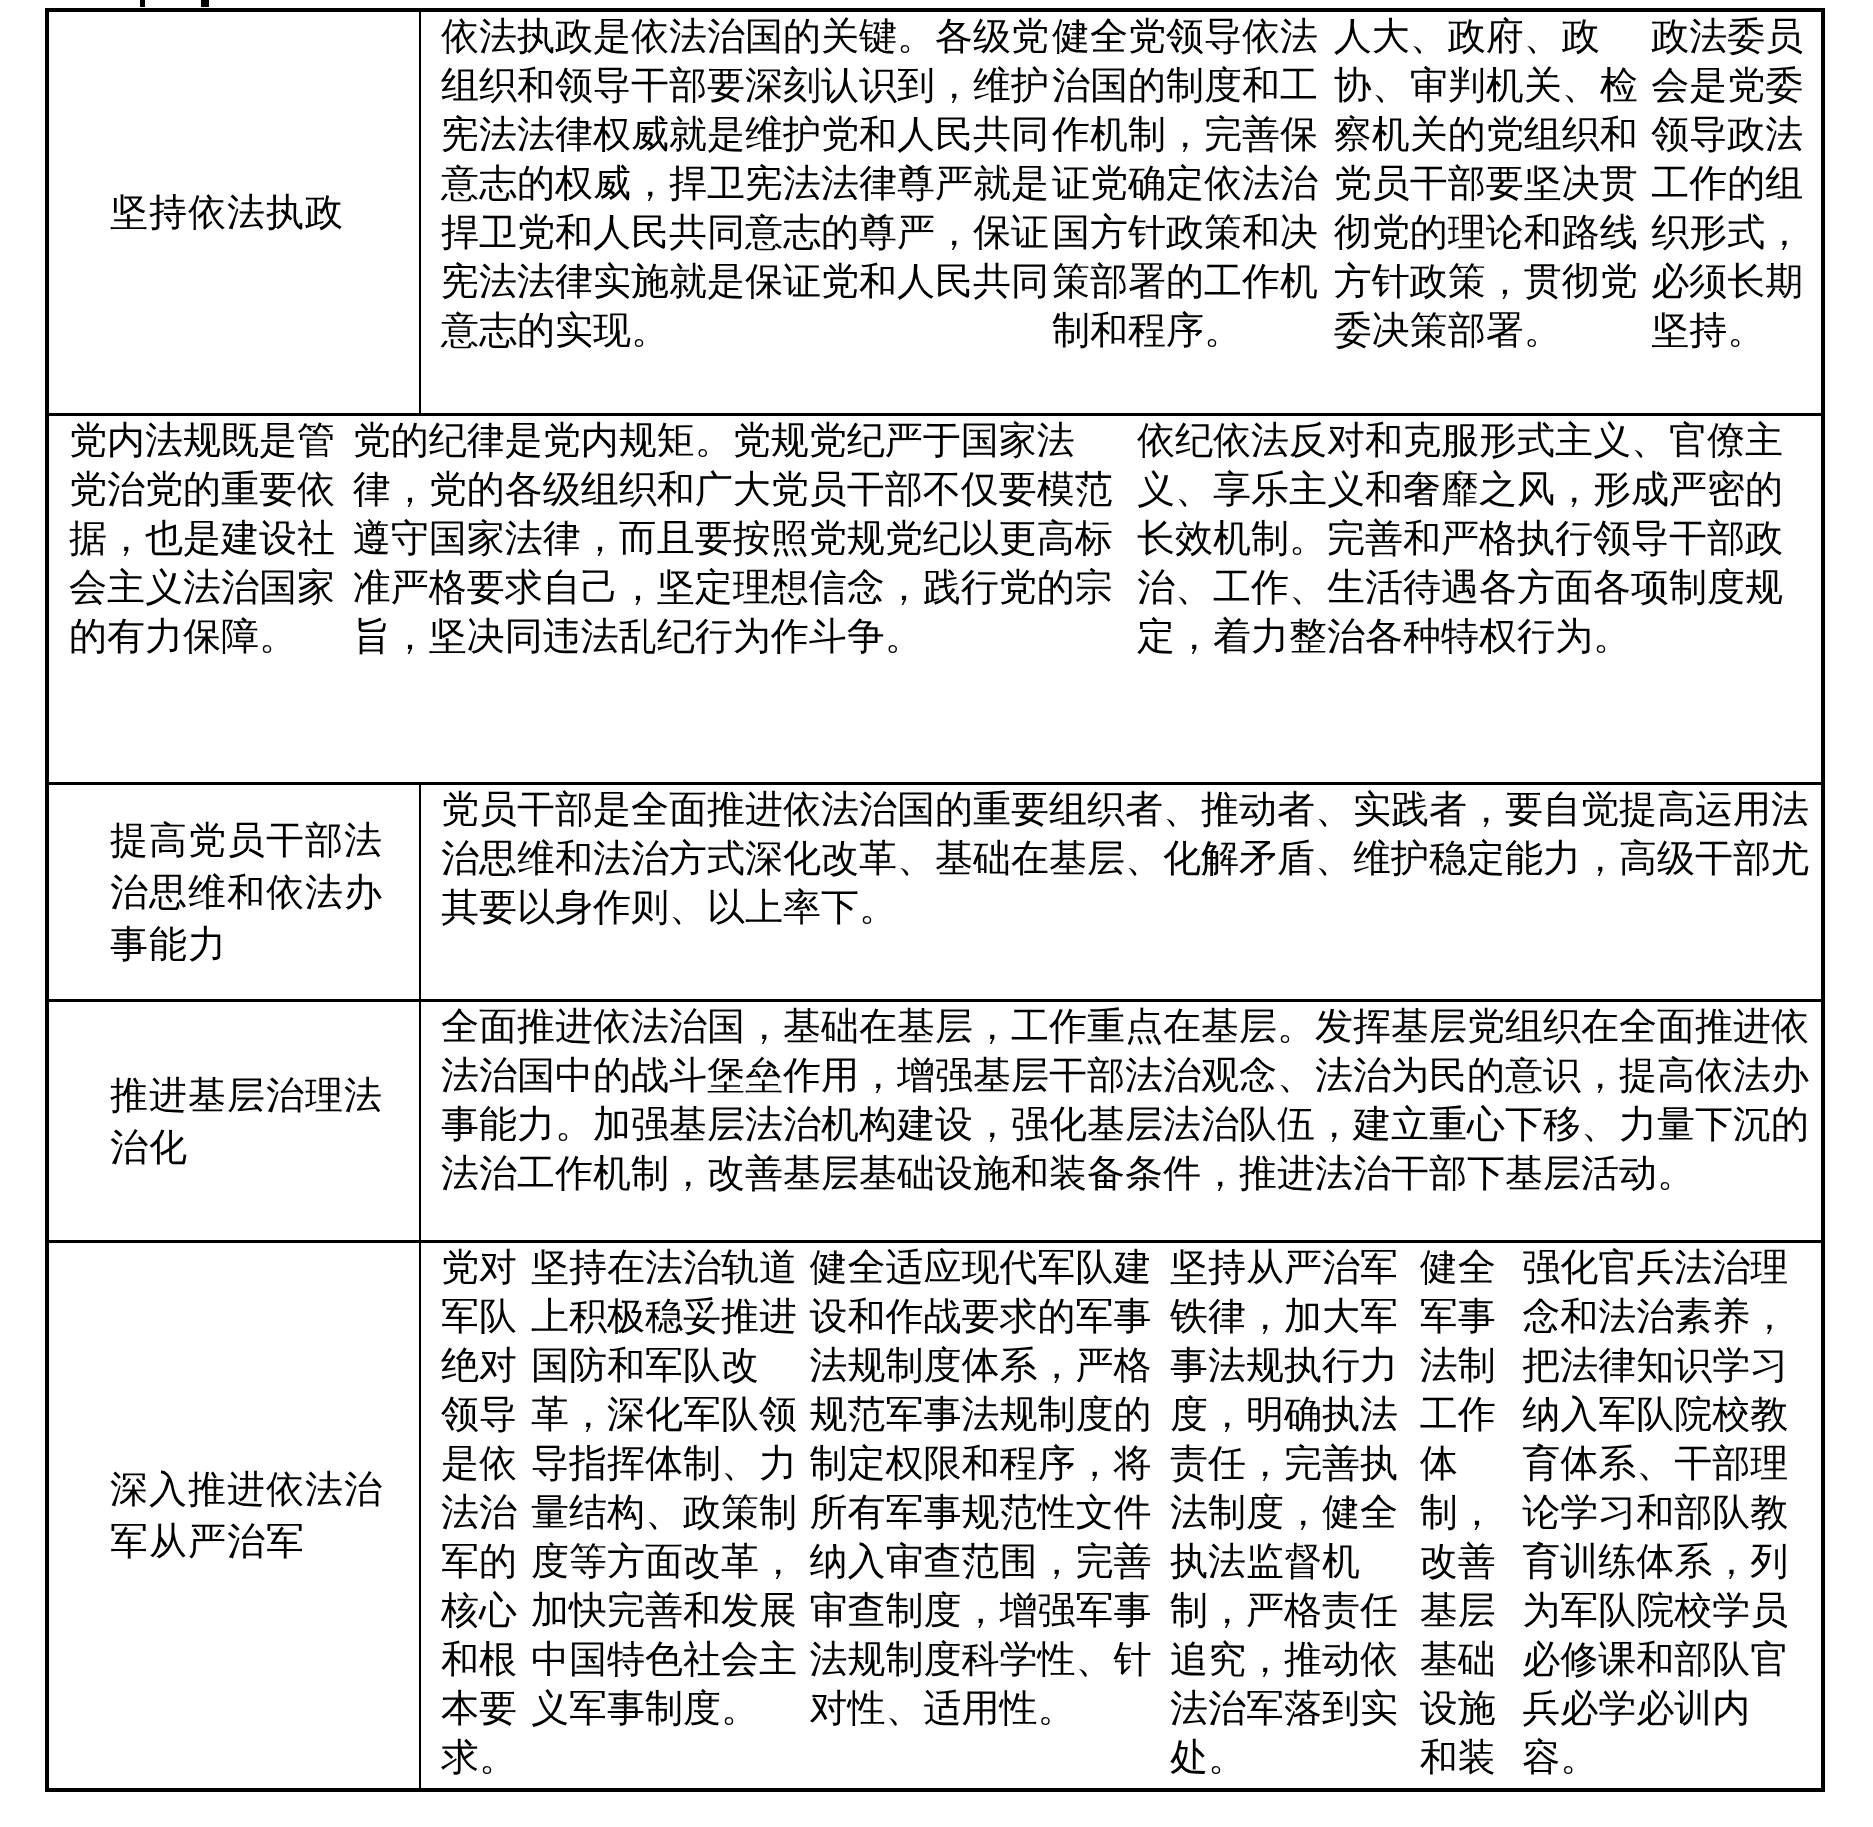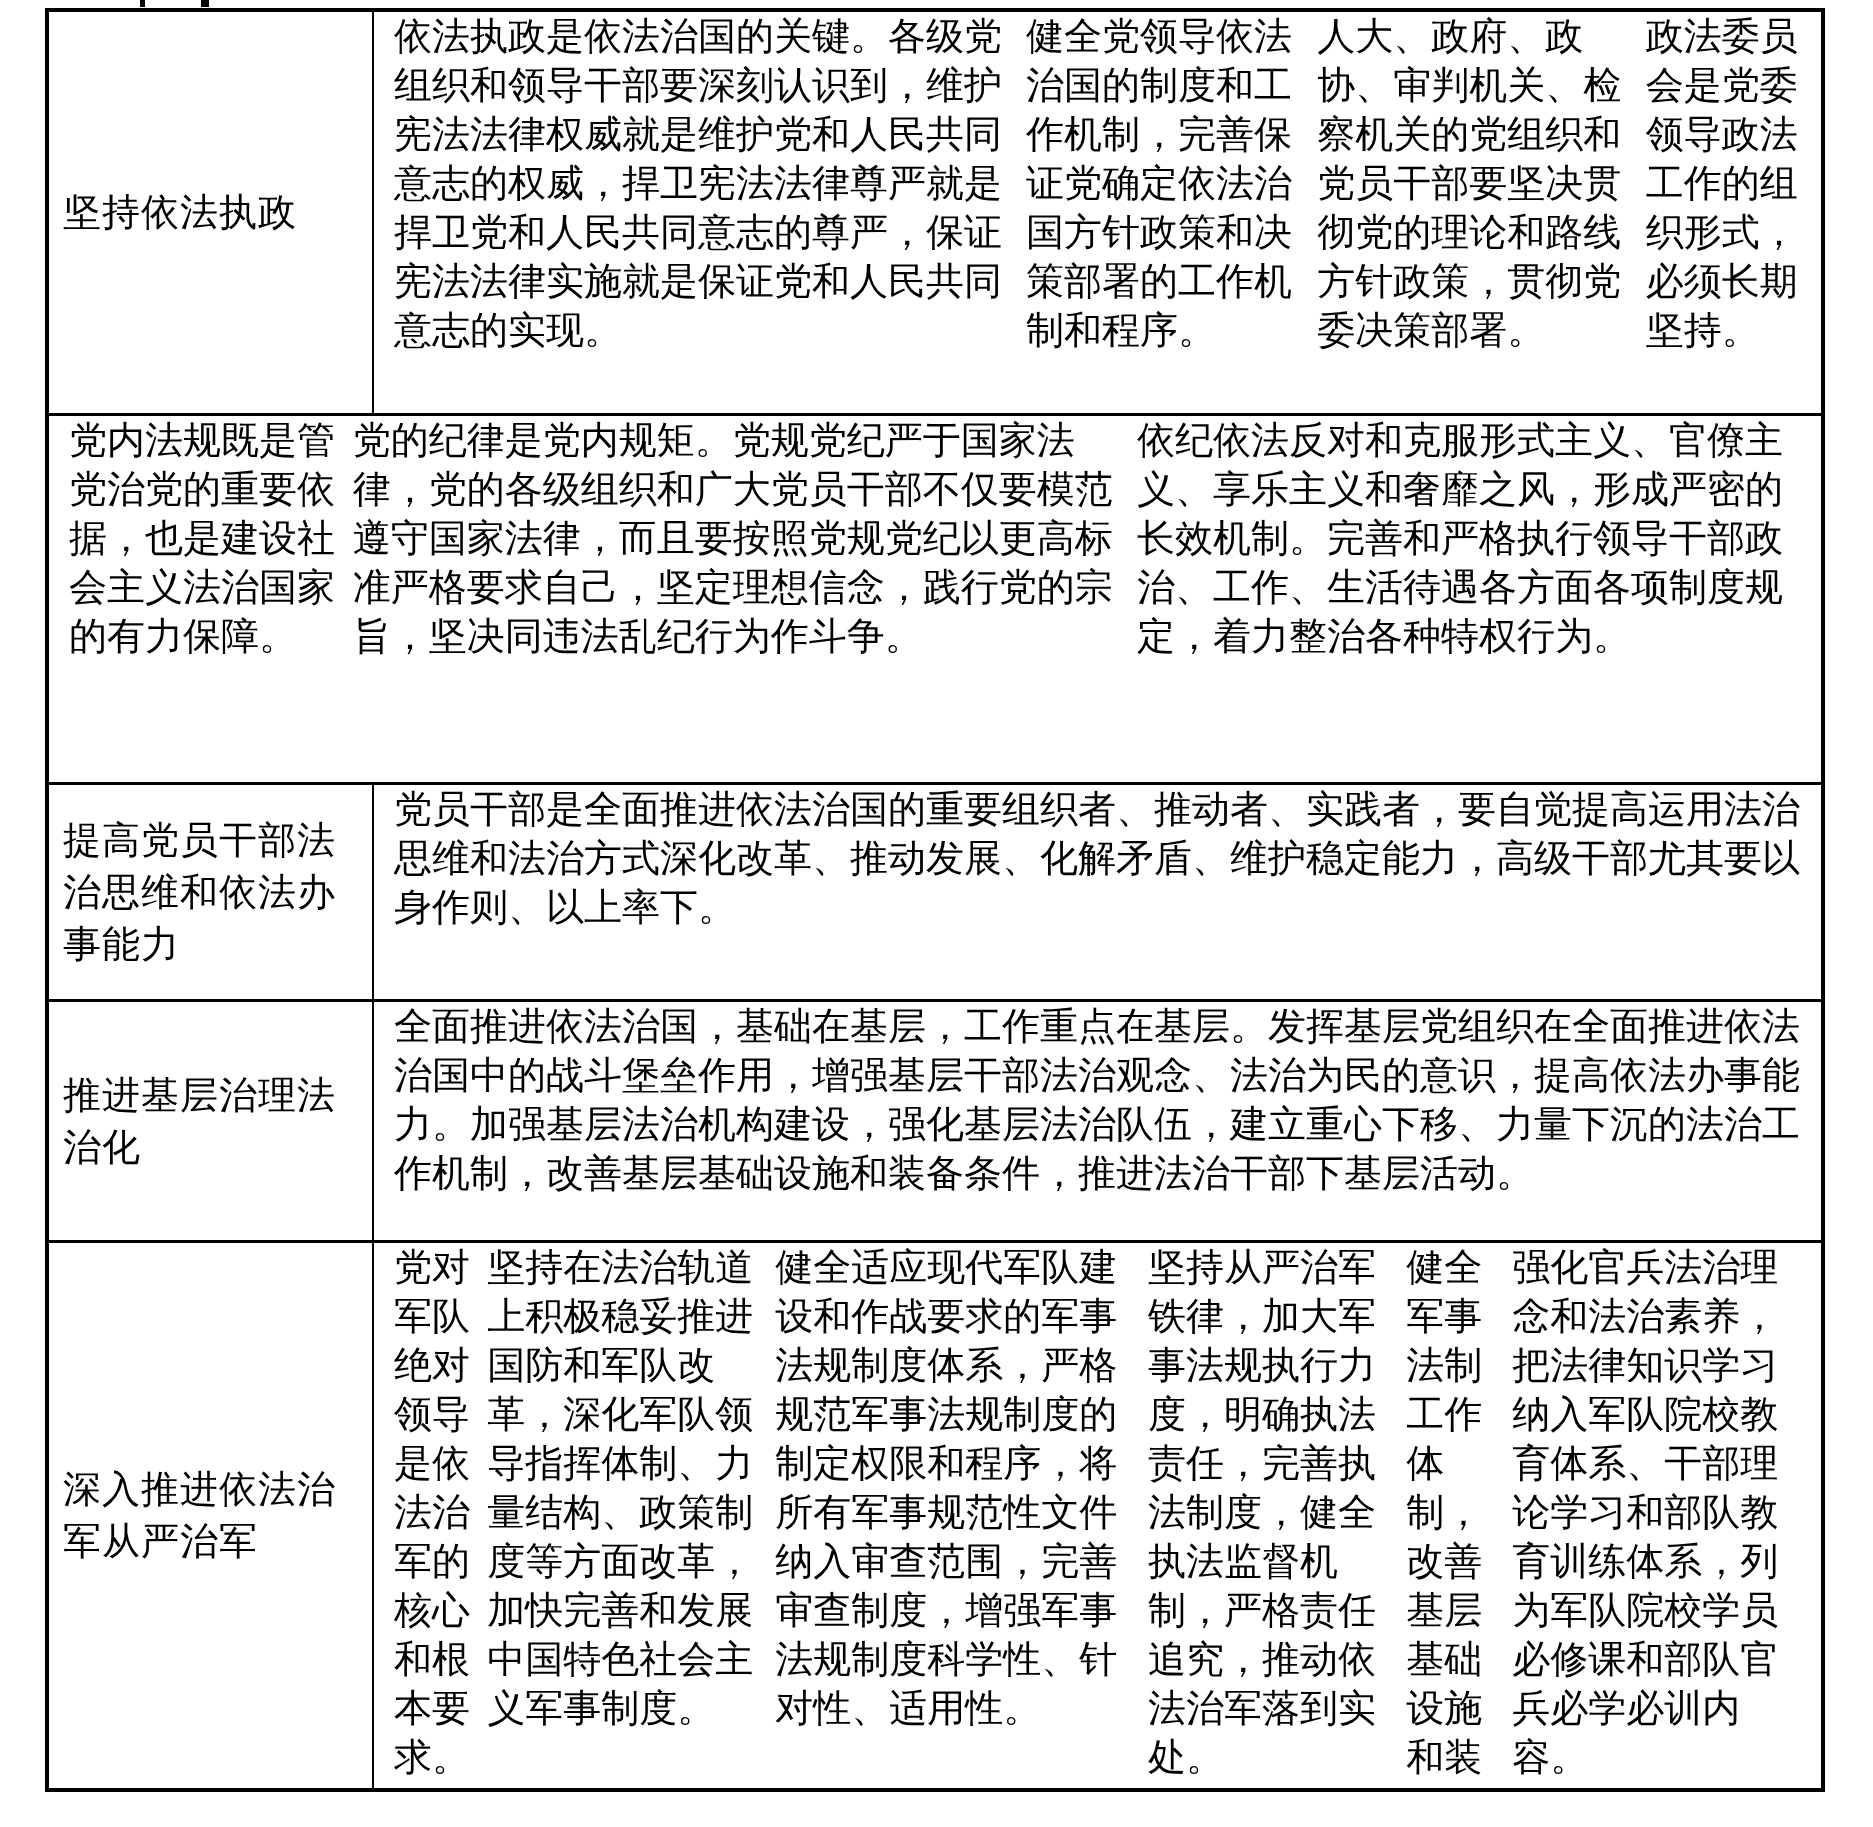--- a/index.html
+++ b/index.html
@@ -49,20 +49,21 @@
   .row:nth-child(5) { height: 558px; }
 
   .cell-header {
     width: 325px;
     box-sizing: border-box;
     border-right: 2px solid #000000;
     display: flex;
     align-items: center;
     padding: 0 8px 0 14px;
     flex-shrink: 0;
+    margin-left: 47px;
   }
   .header-text {
     font-size: 38px;
     line-height: 52px;
     letter-spacing: 1px;
   }
 
   .cell-body {
     flex: 1;
     box-sizing: border-box;
@@ -104,21 +105,21 @@
         <p class="para">党的纪律是党内规矩。党规党纪严于国家法律，党的各级组织和广大党员干部不仅要模范遵守国家法律，而且要按照党规党纪以更高标准严格要求自己，坚定理想信念，践行党的宗旨，坚决同违法乱纪行为作斗争。</p>
         <p class="para">依纪依法反对和克服形式主义、官僚主义、享乐主义和奢靡之风，形成严密的长效机制。完善和严格执行领导干部政治、工作、生活待遇各方面各项制度规定，着力整治各种特权行为。</p>
       </div>
   </div>
 
   <div class="row">
     <div class="cell-header">
       <div class="header-text">提高党员干部法治思维和依法办事能力</div>
     </div>
     <div class="cell-body">
-        <p class="para">党员干部是全面推进依法治国的重要组织者、推动者、实践者，要自觉提高运用法治思维和法治方式深化改革、推动发展、化解矛盾、维护稳定能力，高级干部尤其要以身作则、以上率下。</p>
+        <p class="para">党员干部是全面推进依法治国的重要组织者、推动者、实践者，要自觉提高运用法治思维和法治方式深化改革、基础在基层、化解矛盾、维护稳定能力，高级干部尤其要以身作则、以上率下。</p>
       </div>
   </div>
 
   <div class="row">
     <div class="cell-header">
       <div class="header-text">推进基层治理法治化</div>
     </div>
     <div class="cell-body">
         <p class="para">全面推进依法治国，基础在基层，工作重点在基层。发挥基层党组织在全面推进依法治国中的战斗堡垒作用，增强基层干部法治观念、法治为民的意识，提高依法办事能力。加强基层法治机构建设，强化基层法治队伍，建立重心下移、力量下沉的法治工作机制，改善基层基础设施和装备条件，推进法治干部下基层活动。</p>
       </div>

